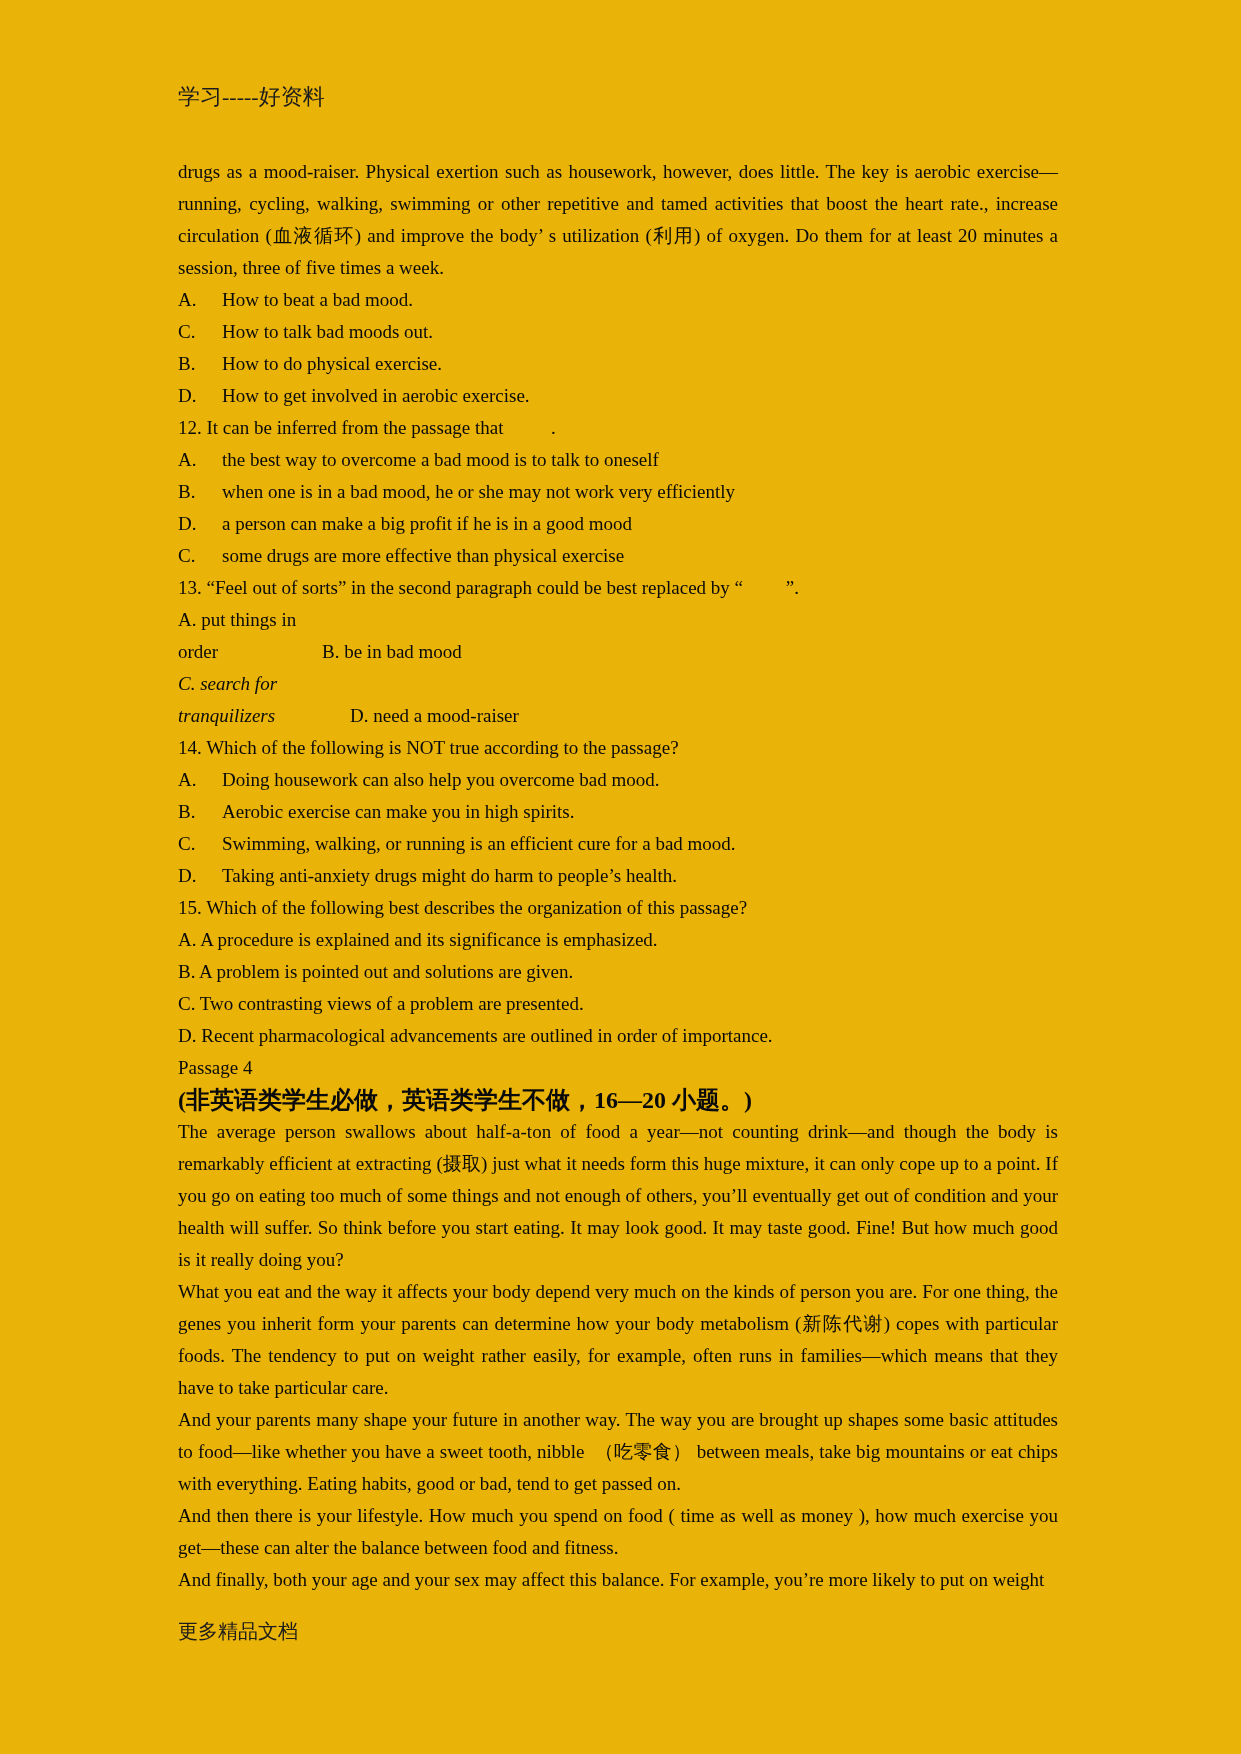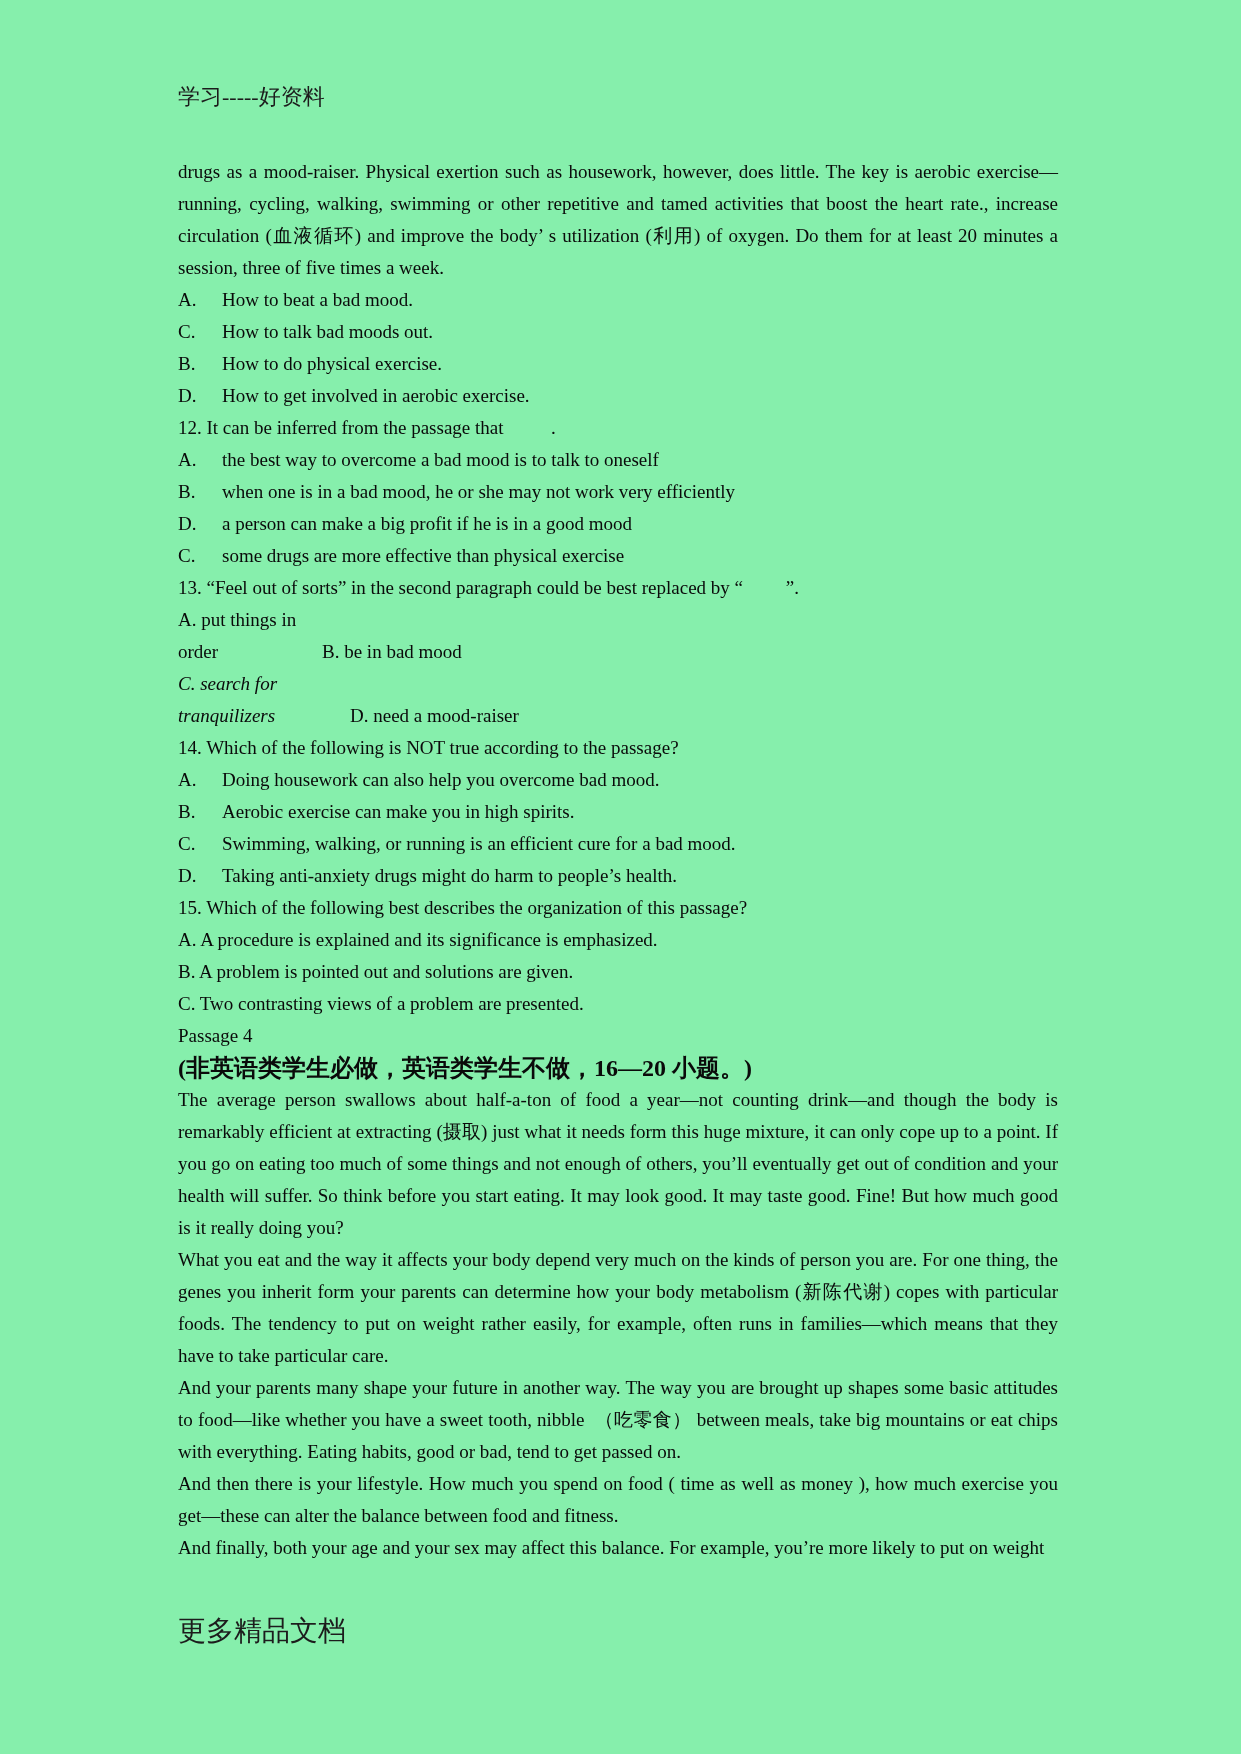--- a/index.html
+++ b/index.html
@@ -1,20 +1,20 @@
 <!DOCTYPE html>
 <html><head>
 <meta charset="utf-8">
 <style>
   html,body{margin:0;padding:0;background:#ffffff;}
   .page{
     position:relative;
     width:1241px;
     height:1754px;
-    background:#86efac;
+    background:#eab308;
     color:#0a0a0a;
     font-family:"Liberation Serif","DejaVu Serif",serif;
     overflow:hidden;
   }
   .page-header{
     position:absolute;
     left:178px;
     top:82px;
     font-size:22px;
     line-height:30px;
@@ -36,21 +36,21 @@
   .tab-label{display:inline-block;width:44px;}
   .colA{display:inline-block;}
   .w1{width:144px;}
   .w2{width:172px;font-style:italic;}
   .bold{font-weight:normal;}
   p.note{font-size:24px;font-weight:bold;}
   .page-footer{
     position:absolute;
     left:178px;
     top:1614px;
-    font-size:28px;
+    font-size:20px;
     line-height:34px;
     color:#1c1c1c;
   }
 </style>
 </head>
 <body>
 
 <div class="page">
 
   <div class="page-header">学习-----好资料</div>
@@ -77,20 +77,21 @@
     <p>14. Which of the following is NOT true according to the passage?</p>
     <p><span class="tab-label">A.</span><span>Doing housework can also help you overcome bad mood.</span></p>
     <p><span class="tab-label">B.</span><span>Aerobic exercise can make you in high spirits.</span></p>
     <p><span class="tab-label">C.</span><span>Swimming, walking, or running is an efficient cure for a bad mood.</span></p>
     <p><span class="tab-label">D.</span><span>Taking anti-anxiety drugs might do harm to people’s health.</span></p>
 
     <p>15. Which of the following best describes the organization of this passage?</p>
     <p>A. A procedure is explained and its significance is emphasized.</p>
     <p>B. A problem is pointed out and solutions are given.</p>
     <p>C. Two contrasting views of a problem are presented.</p>
+    <p>D. Recent pharmacological advancements are outlined in order of importance.</p>
 
     <p class="bold">Passage 4</p>
     <p class="note">(非英语类学生必做，英语类学生不做，16—20 小题。)</p>
     <p class="para">The average person swallows about half-a-ton of food a year—not counting drink—and though the body is remarkably efficient at extracting (摄取) just what it needs form this huge mixture, it can only cope up to a point. If you go on eating too much of some things and not enough of others, you’ll eventually get out of condition and your health will suffer. So think before you start eating. It may look good. It may taste good. Fine! But how much good is it really doing you?</p>
     <p class="para">What you eat and the way it affects your body depend very much on the kinds of person you are. For one thing, the genes you inherit form your parents can determine how your body metabolism (新陈代谢) copes with particular foods. The tendency to put on weight rather easily, for example, often runs in families—which means that they have to take particular care.</p>
     <p class="para">And your parents many shape your future in another way. The way you are brought up shapes some basic attitudes to food—like whether you have a sweet tooth, nibble &nbsp;（吃零食） between meals, take big mountains or eat chips with everything. Eating habits, good or bad, tend to get passed on.</p>
     <p class="para">And then there is your lifestyle. How much you spend on food ( time as well as money ), how much exercise you get—these can alter the balance between food and fitness.</p>
     <p class="para">And finally, both your age and your sex may affect this balance. For example, you’re more likely to put on weight</p>
 
   </div>

